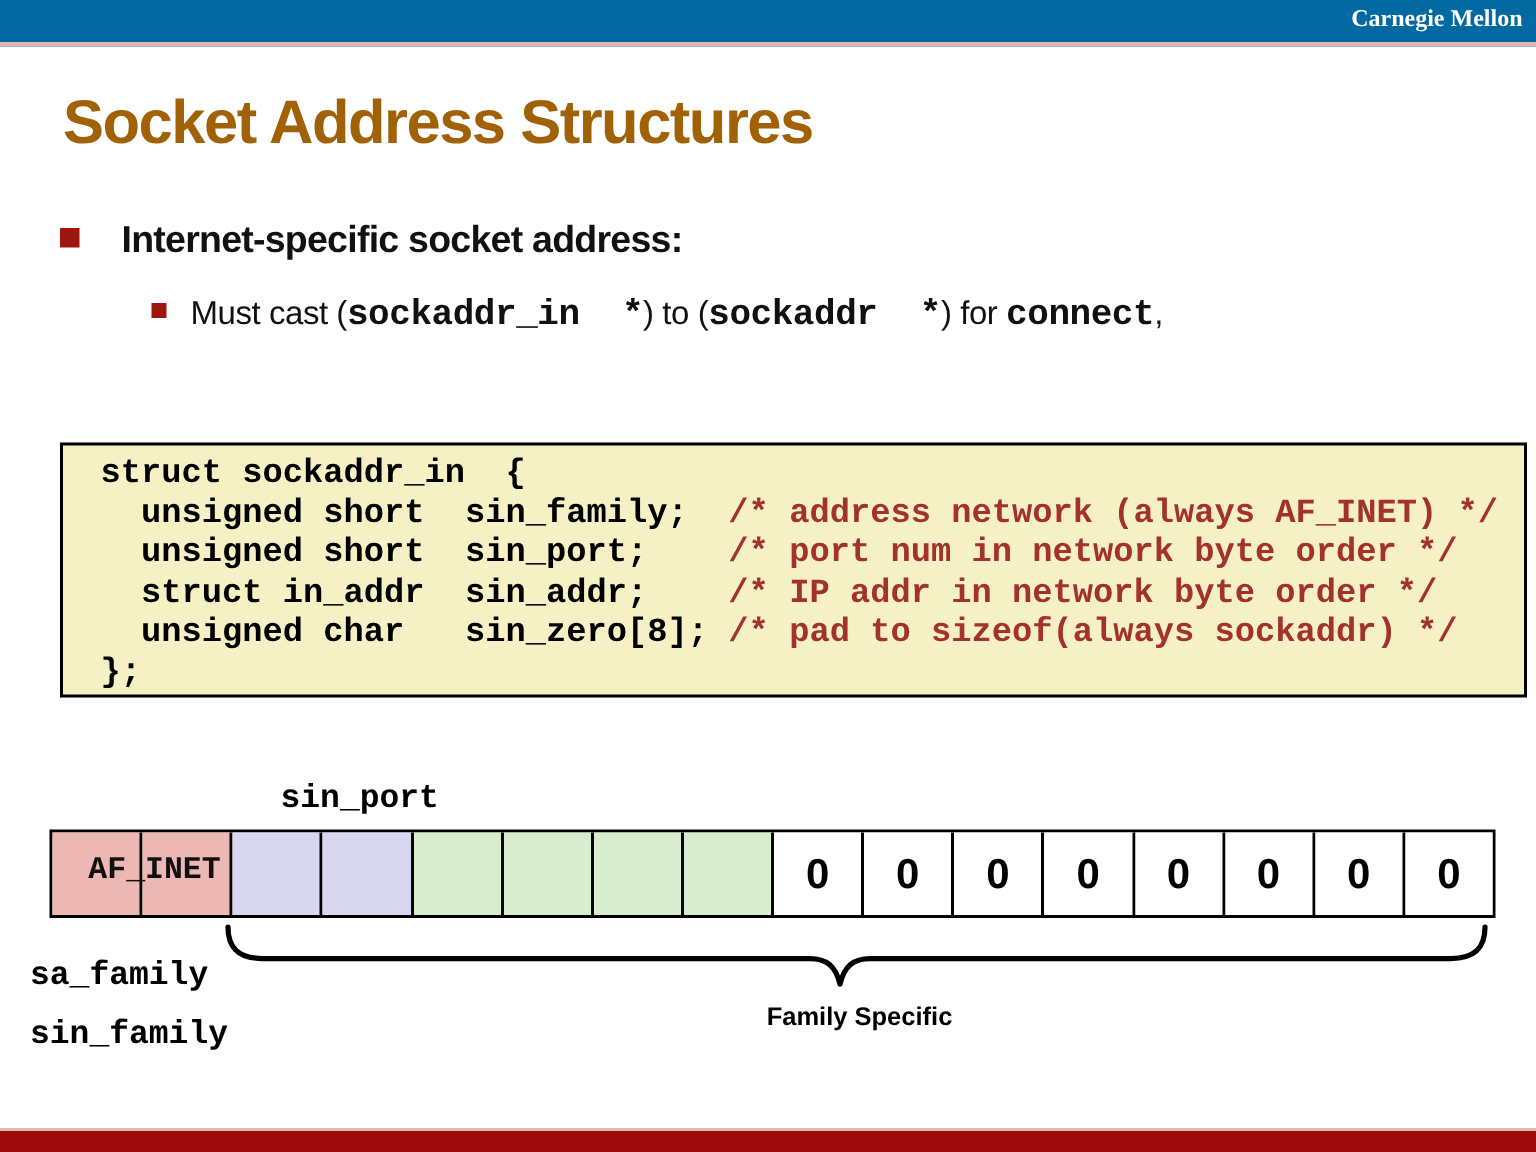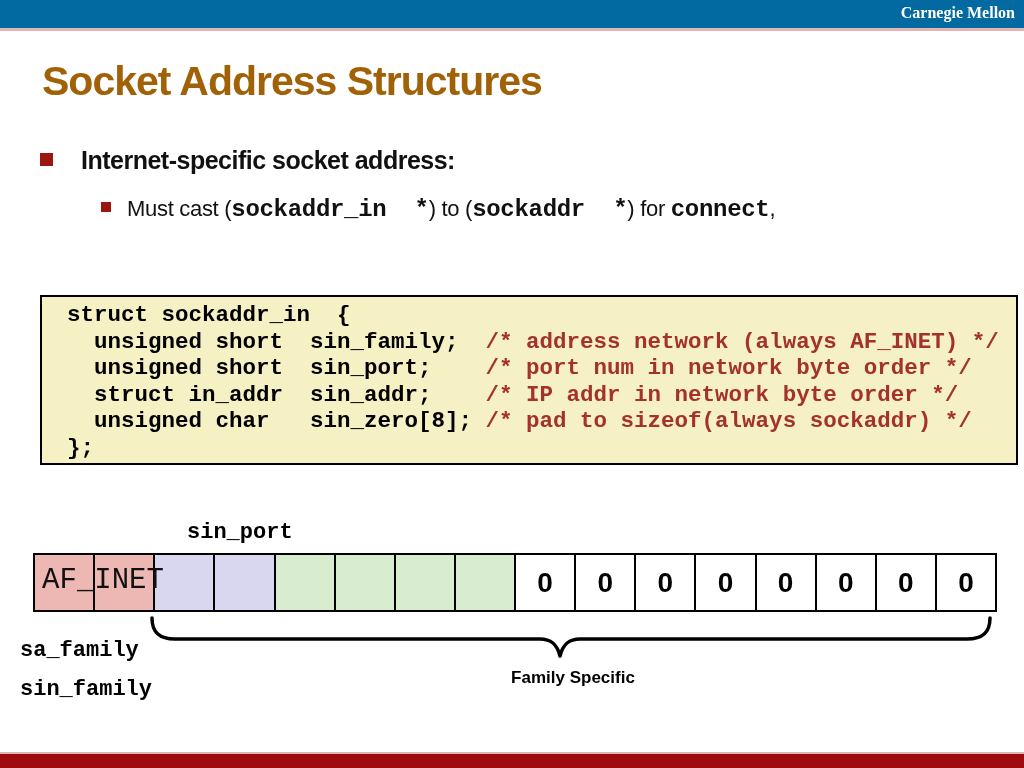--- a/index.html
+++ b/index.html
@@ -50,21 +50,21 @@
 
   .mem-row{position:absolute;left:33px;top:553px;width:960px;height:55px;
            display:flex;border:2px solid #000;box-sizing:content-box;}
   .cell{flex:1 1 0;border-right:2px solid #000;box-sizing:border-box;
         display:flex;align-items:center;justify-content:center;
         font-size:28px;font-weight:600;color:#000;}
   .cell:last-child{border-right:none;}
   .family-overlay{position:absolute;left:35px;top:553px;width:136px;height:55px;
                   display:flex;align-items:center;justify-content:center;
                   font-family:"Liberation Mono","DejaVu Sans Mono",monospace;
-                  font-weight:normal;font-size:29px;color:#111;pointer-events:none;}
+                  font-weight:bold;font-size:21px;color:#111;pointer-events:none;}
 
   .left-label{position:absolute;left:20px;
               font-family:"Liberation Mono","DejaVu Sans Mono",monospace;
               font-weight:bold;font-size:22px;color:#000;margin-top:27px;}
   .left-label.sa{top:611px;}
   .left-label.sin{top:650px;}
 
   .brace-svg{position:absolute;left:145px;top:612px;}
   .brace-label{position:absolute;left:473px;top:668px;width:200px;
                text-align:center;font-size:17px;font-weight:bold;color:#000;}

